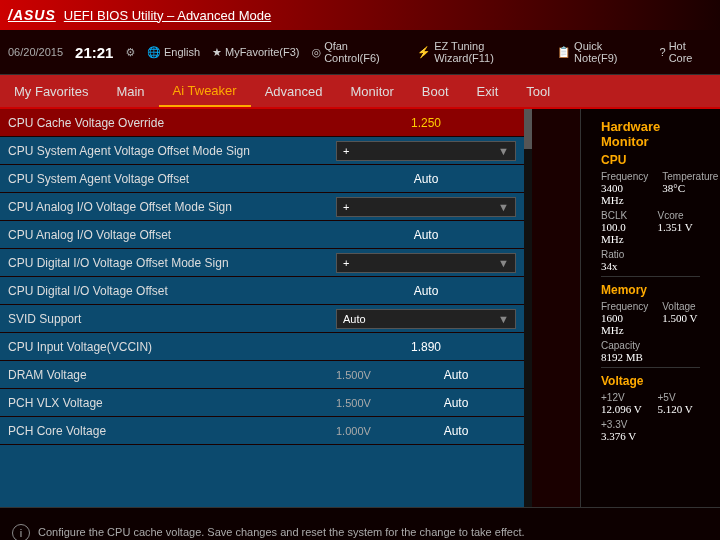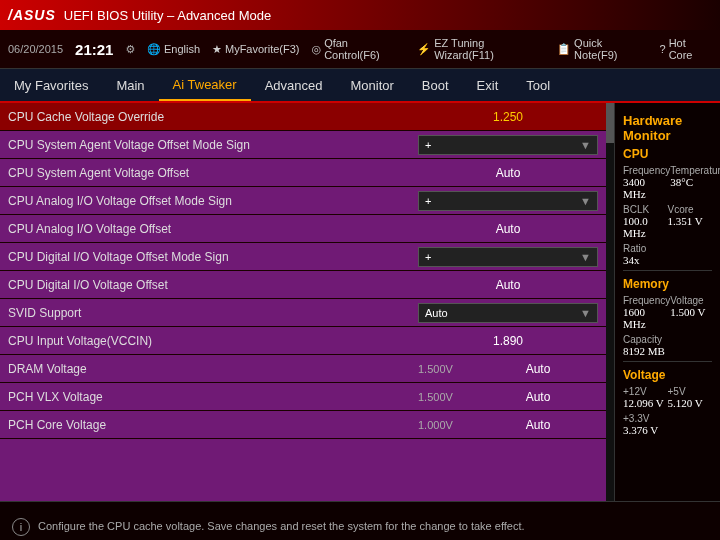--- a/index.html
+++ b/index.html
@@ -14,51 +14,52 @@
     }
 
     
     #title-bar {
       background: linear-gradient(90deg, #cc0000 0%, #880000 40%, #1a0000 100%);
       height: 30px;
       display: flex;
       align-items: center;
       padding: 0 8px;
       gap: 8px;
+      text-decoration: underline;
     }
     #asus-logo {
       color: #fff;
       font-weight: bold;
       font-size: 14px;
       font-style: italic;
       letter-spacing: 1px;
     }
     #title-text {
       color: #fff;
       font-size: 13px;
     }
 
     
     #info-bar {
       background: #1a0000;
-      height: 39px;
+      height: 45px;
       display: flex;
       align-items: center;
       padding: 0 8px;
       gap: 12px;
       border-bottom: 1px solid #333;
       font-size: 11px;
       color: #ccc;
     }
     #datetime { color: #fff; font-size: 15px; font-weight: bold; }
     #info-bar .info-item { display: flex; align-items: center; gap: 3px; color: #ccc; font-size: 11px; }
 
     
     #nav-bar {
-      background: #0f172a;
+      background: #b91c1c;
       height: 34px;
       display: flex;
       align-items: stretch;
       border-bottom: 2px solid #cc0000;
     }
     .nav-item {
       padding: 0 14px;
       display: flex;
       align-items: center;
       cursor: pointer;
@@ -69,21 +70,21 @@
 
     
     #main-content {
       display: flex;
       height: calc(540px - 30px - 28px - 34px - 28px - 22px);
     }
 
     
     #settings-panel {
       flex: 1;
-      background: #701a75;
+      background: #0c4a6e;
       overflow: hidden;
     }
 
     .setting-row {
       display: flex;
       align-items: center;
       height: 28px;
       border-bottom: 1px solid #1a0000;
       padding: 0 8px;
     }
@@ -119,36 +120,37 @@
     .setting-dropdown .arrow { color: #888; }
 
     
     #settings-scroll {
       width: 8px;
       background: #111;
     }
 
     
     #hw-monitor {
-      width: 106px;
+      width: 140px;
       background: #0a0000;
       border-left: 1px solid #333;
-      padding: 4px 8px;
+      padding: 4px 20px;
       font-size: 11px;
+      margin-left: 48px;
     }
     #hw-monitor .section-title {
       color: #ffaa00;
       font-size: 13px;
       font-weight: bold;
       margin: 6px 0 4px 0;
     }
     #hw-monitor .hw-grid {
       display: grid;
       grid-template-columns: 1fr 1fr;
-      gap: 0;
+      gap: 14px;
       margin-bottom: 4px;
     }
     #hw-monitor .hw-label { color: #aaa; font-size: 10px; }
     #hw-monitor .hw-value { color: #fff; font-size: 11px; font-family: Liberation Serif, serif; }
     #hw-monitor .divider {
       border-top: 1px solid #333;
       margin: 4px 0;
     }
 
     

